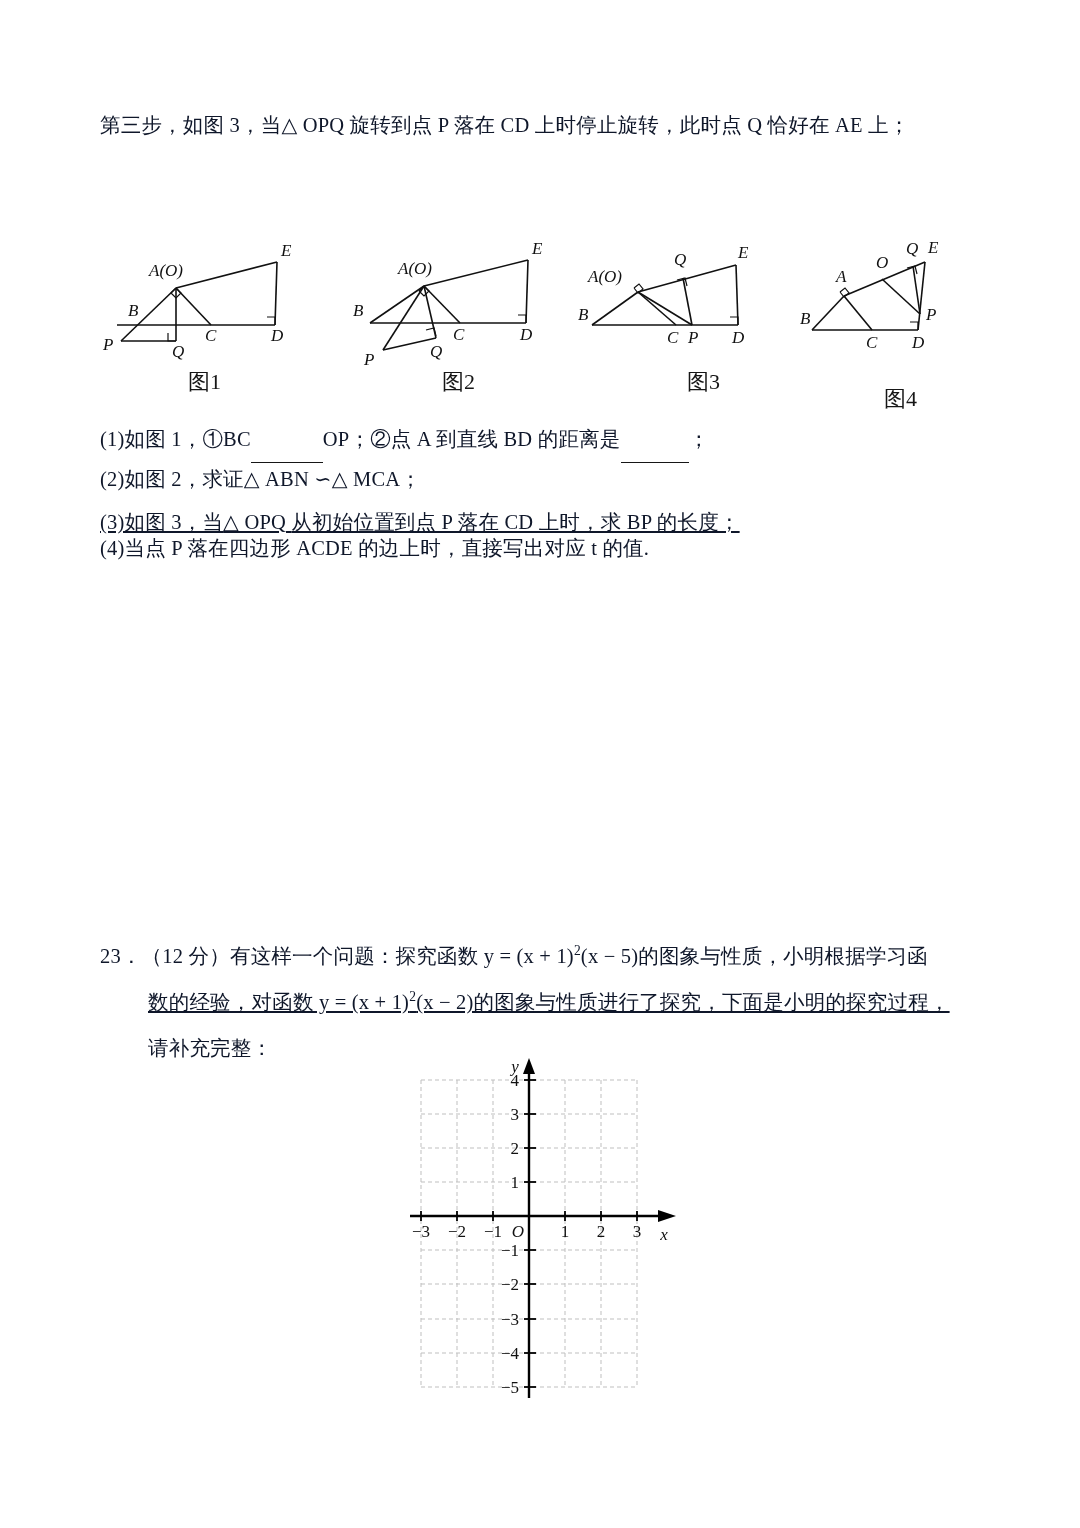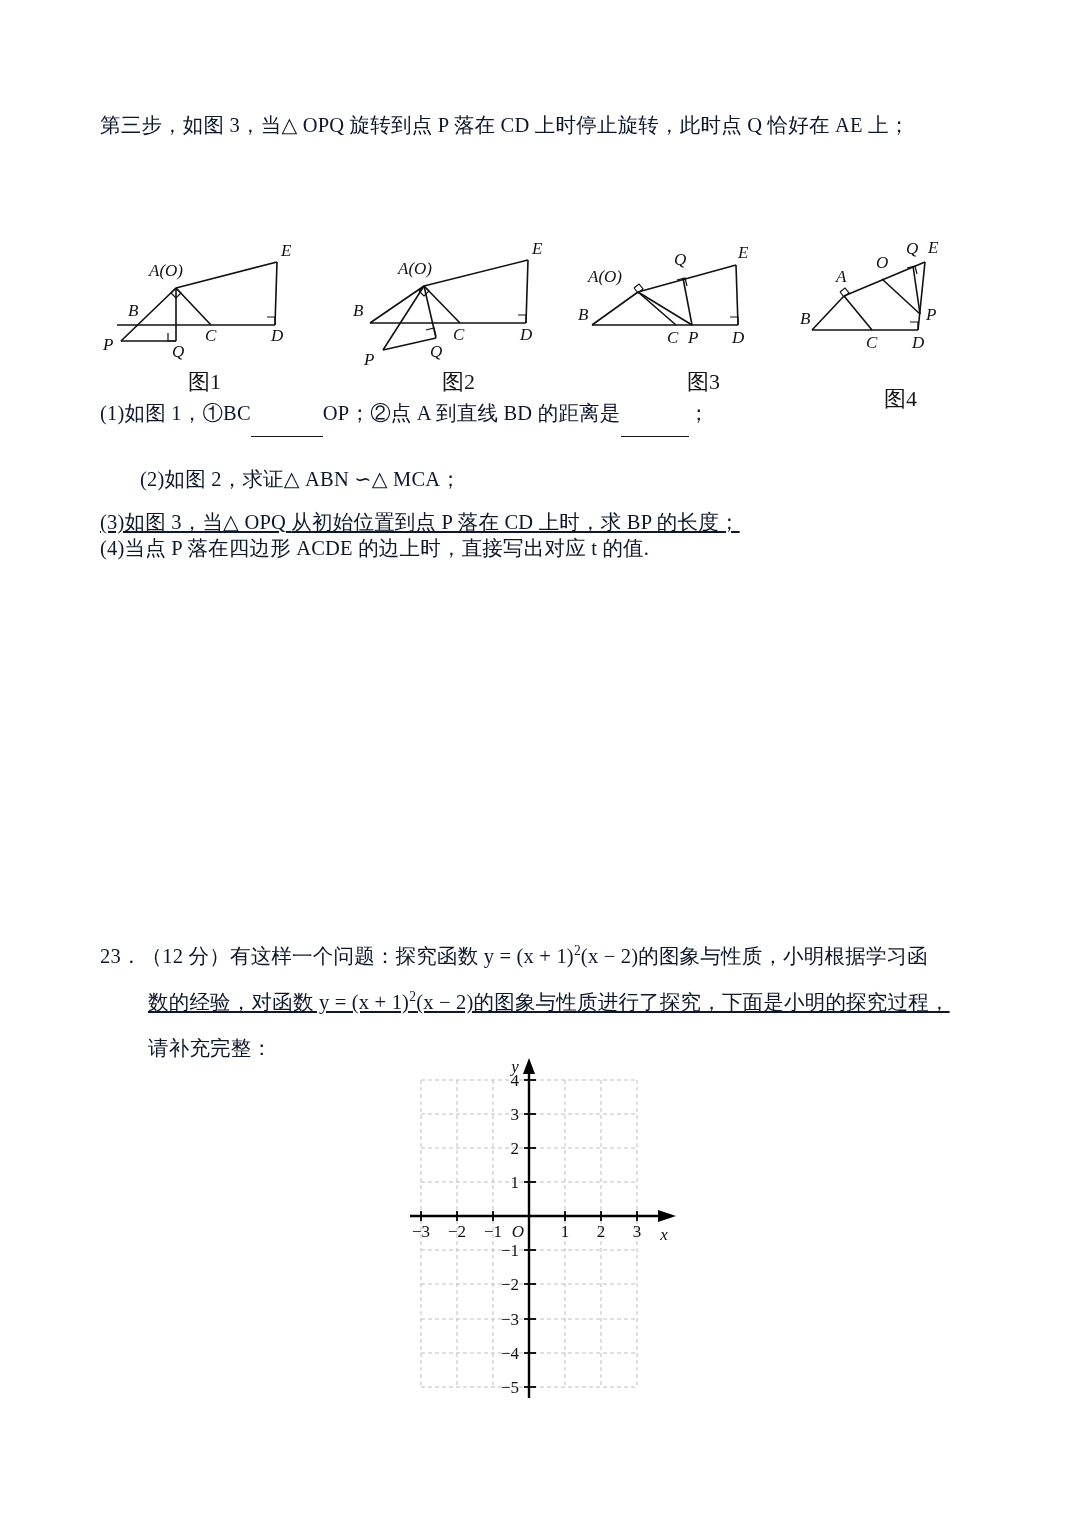--- a/index.html
+++ b/index.html
@@ -244,38 +244,38 @@
       <text class="lbl" x="106" y="16">Q</text>
       <text class="lbl" x="128" y="15">E</text>
       <text class="lbl" x="0" y="86">B</text>
       <text class="lbl" x="66" y="110">C</text>
       <text class="lbl" x="112" y="110">D</text>
       <text class="lbl" x="126" y="82">P</text>
     </svg>
   </div>
   <div class="fig-caption" style="left:884px; top:384px;">图4</div>
 
-  <div class="para" style="left:100px; top:391px;">
+  <div class="para" style="left:100px; top:417px;">
     <span>(1)如图 1，①BC</span><span class="blank-ul" style="width:72px;">&nbsp;</span><span>OP；②点 A 到直线 BD 的距离是</span><span class="blank-ul" style="width:68px;">&nbsp;</span><span>；</span>
   </div>
 
-  <div class="para" style="left:100px; top:457px;margin-left:40px;">
+  <div class="para" style="left:100px; top:457px;">
     <span>(2)如图 2，求证</span><span>△ ABN</span>&nbsp;<span>∽</span><span>△ MCA</span><span>；</span>
   </div>
 
   <div class="para" style="left:100px; top:500px;text-decoration:underline;">
     <span>(3)如图 3，当</span><span>△ OPQ</span>&nbsp;<span>从初始位置到点 P 落在 CD 上时，求 BP 的长度；</span>
   </div>
 
   <div class="para" style="left:100px; top:526px;">
     <span>(4)当点 P 落在四边形 ACDE 的边上时，</span><span class="dotted-under">直接</span><span>写出对应 t 的值.</span>
   </div>
 
   <div class="para" style="left:100px; top:934px;">
-    <span>23</span><span>．</span><span>（12 分）</span><span>有这样一个问题：探究函数 y = (x + 1)</span><sup class="exp">2</sup><span>(x − 2)的图象与性质，小明根据学习函</span>
+    <span>23</span><span>．</span><span>（12 分）</span><span>有这样一个问题：探究函数 y = (x + 1)</span><sup class="exp">2</sup><span>(x − 5)的图象与性质，小明根据学习函</span>
   </div>
 
   <div class="para" style="left:148px; top:980px;text-decoration:underline;">
     <span>数的经验，对函数 y = (x + 1)</span><sup class="exp">2</sup><span>(x − 2)的图象与性质进行了探究，下面是小明的探究过程，</span>
   </div>
 
   <div class="para" style="left:148px; top:1026px;">请补充完整：</div>
 
   <div class="grid-figure" style="left:400px; top:1050px; width:290px; height:370px;">
     <svg width="290" height="370" viewBox="0 0 290 370">

